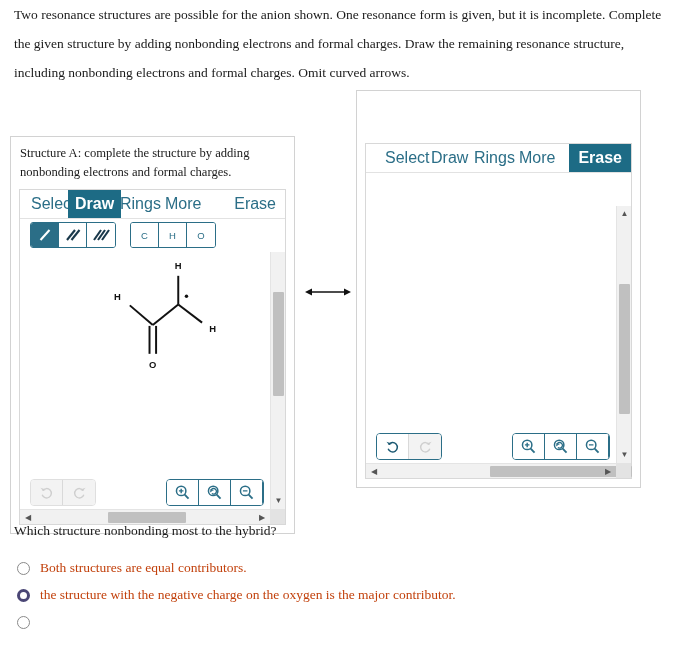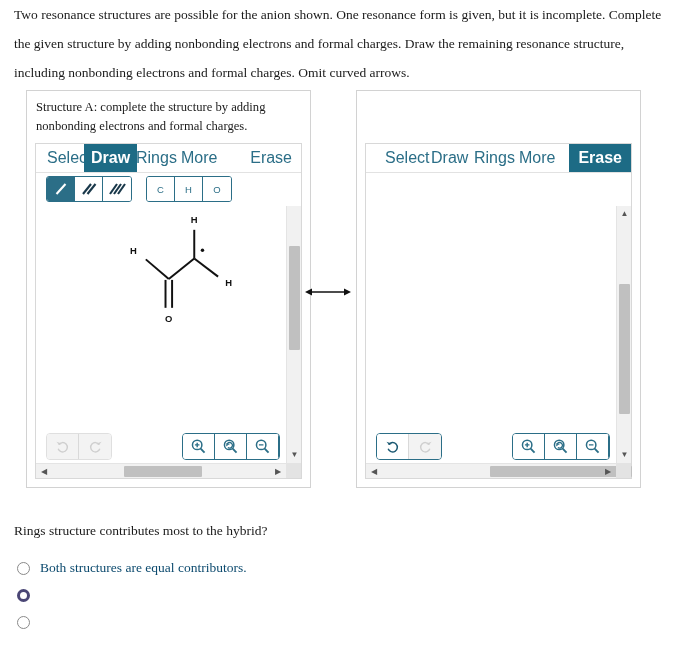--- a/index.html
+++ b/index.html
@@ -30,21 +30,21 @@
   
   .panel {
     position: absolute;
     top: 90px;
     width: 285px;
     height: 398px;
     border: 1px solid #d2d2d2;
     background: #ffffff;
     box-sizing: border-box;
   }
-  #panel-a { left: 26px; }
+  #panel-a { left: 10px; margin-top: 46px; }
   #panel-b { left: 356px; }
 
   .panel-caption {
     position: absolute;
     left: 9px;
     top: 7px;
     width: 268px;
     font-size: 12.6px;
     line-height: 18.5px;
     color: #1a1a1a;
@@ -268,21 +268,21 @@
     flex: none;
   }
   .radio.checked {
     border: 3.5px solid #4a4675;
     background: #ffffff;
   }
   .opt-label {
     margin-left: 10px;
     font-size: 13.5px;
     line-height: 18px;
-    color: #0c4a6e;
+    color: #c2410c;
     white-space: nowrap;
   }
 </style>
 </head>
 <body>
 
 <div id="prompt">Two resonance structures are possible for the anion shown. One resonance form is given, but it is incomplete. Complete the given structure by adding nonbonding electrons and formal charges. Draw the remaining resonance structure, including nonbonding electrons and formal charges. Omit curved arrows.</div>
 
 <div class="panel" id="panel-a">
   <div class="panel-caption">Structure A: complete the structure by adding nonbonding electrons and formal charges.</div>
@@ -477,26 +477,27 @@
     </div>
     <div class="hscroll">
       <div class="sarrow" style="left:2px; top:0; width:12px; height:15px;">◀</div>
       <div class="hthumb" style="left:124px; width:142px;"></div>
       <div class="sarrow" style="right:2px; top:0; width:12px; height:15px;">▶</div>
     </div>
     <div class="corner"></div>
   </div>
 </div>
 
-<div id="question">Rings structure contributes most to the hybrid?</div>
+<div id="question">Which structure nonbonding most to the hybrid?</div>
 
 <div class="opt-row" style="top:557px;">
   <span class="radio"></span>
   <span class="opt-label">Both structures are equal contributors.</span>
 </div>
 
 <div class="opt-row" style="top:584px;">
   <span class="radio checked"></span>
+  <span class="opt-label">the structure with the negative charge on the oxygen is the major contributor.</span>
 </div>
 
 <div class="opt-row" style="top:611px;">
   <span class="radio"></span>
 </div>
 
 </body></html>

